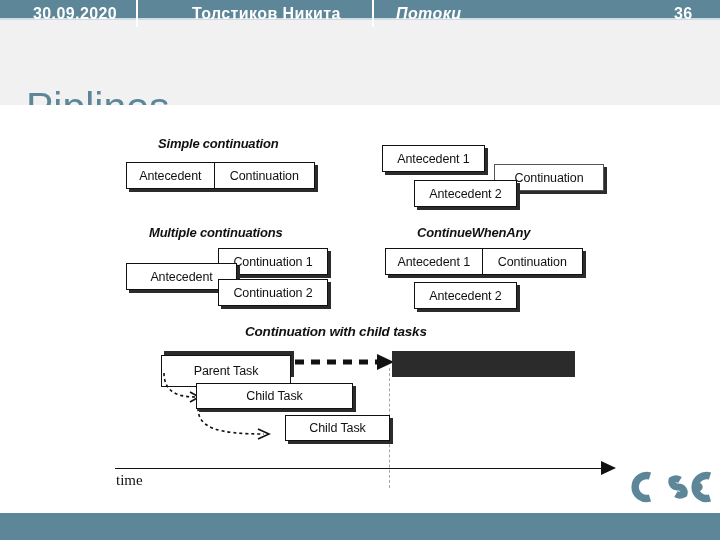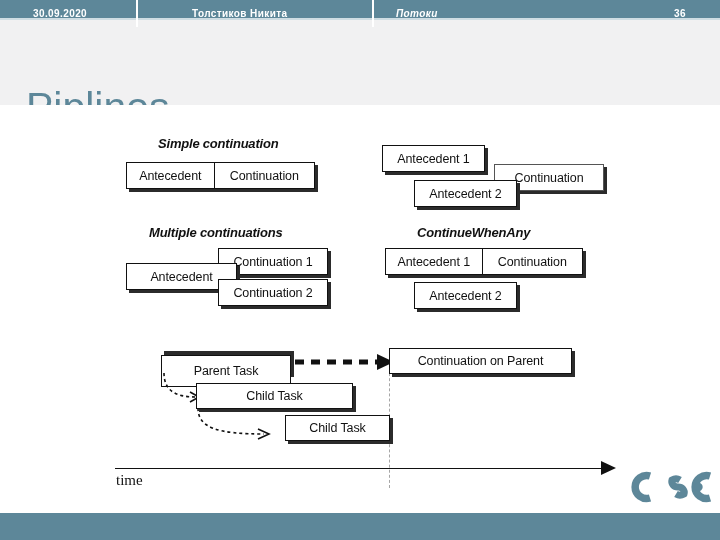--- a/index.html
+++ b/index.html
@@ -142,21 +142,21 @@
     background: #5d8799;
   }
   .footer-cell {
     position: absolute;
     top: 0;
     height: 27px;
     display: flex;
     align-items: center;
     color: #ffffff;
     font-family: "Liberation Sans", sans-serif;
-    font-size: 10px;
+    font-size: 16px;
     font-weight: bold;
     letter-spacing: 0.4px;
     white-space: nowrap;
   }
   .footer-sep {
     position: absolute;
     top: 0;
     width: 2px; height: 27px;
     background: #ffffff;
   }
@@ -214,33 +214,33 @@
 
     <div class="shadow" style="left:388px; top:146px; width:198px; height:27px;"></div>
     <div class="box split" style="left:385px; top:143px; width:198px; height:27px;">
       <div class="cell divider" style="width:97px;">Antecedent 1</div>
       <div class="cell" style="width:100px;">Continuation</div>
     </div>
 
     <div class="shadow" style="left:417px; top:180px; width:103px; height:27px;"></div>
     <div class="box" style="left:414px; top:177px; width:103px; height:27px;">Antecedent 2</div>
 
+    <div class="sect-title" style="left:245px; top:219px; font-size:13.5px;">Continuation with child tasks</div>
 
     <div class="vdash" style="left:389px; top:263px; height:120px;"></div>
 
     <div class="shadow" style="left:164px; top:246px; width:130px; height:26px;"></div>
     <div class="box" style="left:161px; top:250px; width:130px; height:32px;">Parent Task</div>
 
     <svg style="position:absolute; left:291px; top:246px; width:110px; height:22px;">
       <line x1="4" y1="11" x2="86" y2="11" stroke="#111111" stroke-width="5" stroke-dasharray="9,7"></line>
       <polygon points="86,3 103,11 86,19" fill="#111111"></polygon>
     </svg>
 
     <div class="shadow" style="left:392px; top:246px; width:183px; height:26px;"></div>
-    <div class="box" style="left:389px; top:243px; width:183px; height:26px;">Continuation on Parent</div>
 
     <svg style="position:absolute; left:158px; top:266px; width:60px; height:36px;">
       <path d="M 6 2 C 6 20, 18 26, 38 26" stroke="#111111" stroke-width="1.6" fill="none" stroke-dasharray="3,3"></path>
       <polyline points="32,21 41,26 32,31" stroke="#111111" stroke-width="1.6" fill="none"></polyline>
     </svg>
 
     <div class="shadow" style="left:199px; top:281px; width:157px; height:26px;"></div>
     <div class="box" style="left:196px; top:278px; width:157px; height:26px;">Child Task</div>
 
     <svg style="position:absolute; left:192px; top:301px; width:96px; height:36px;">

